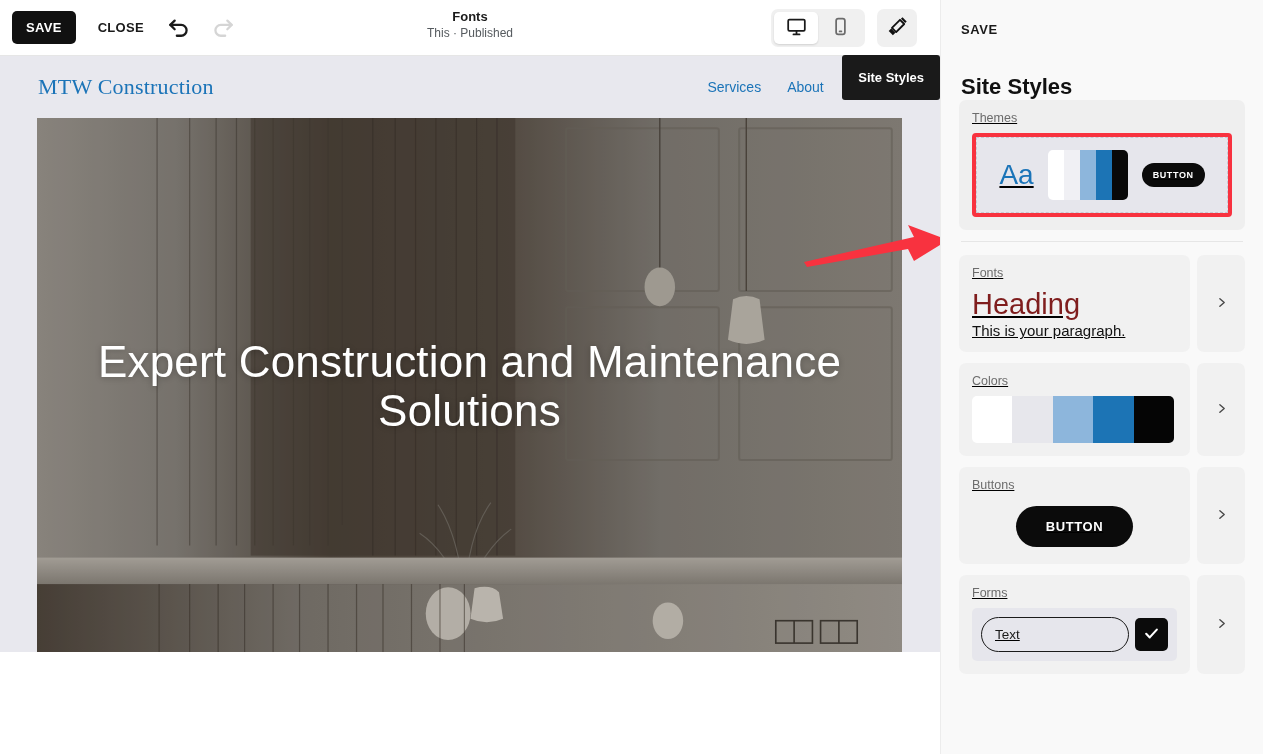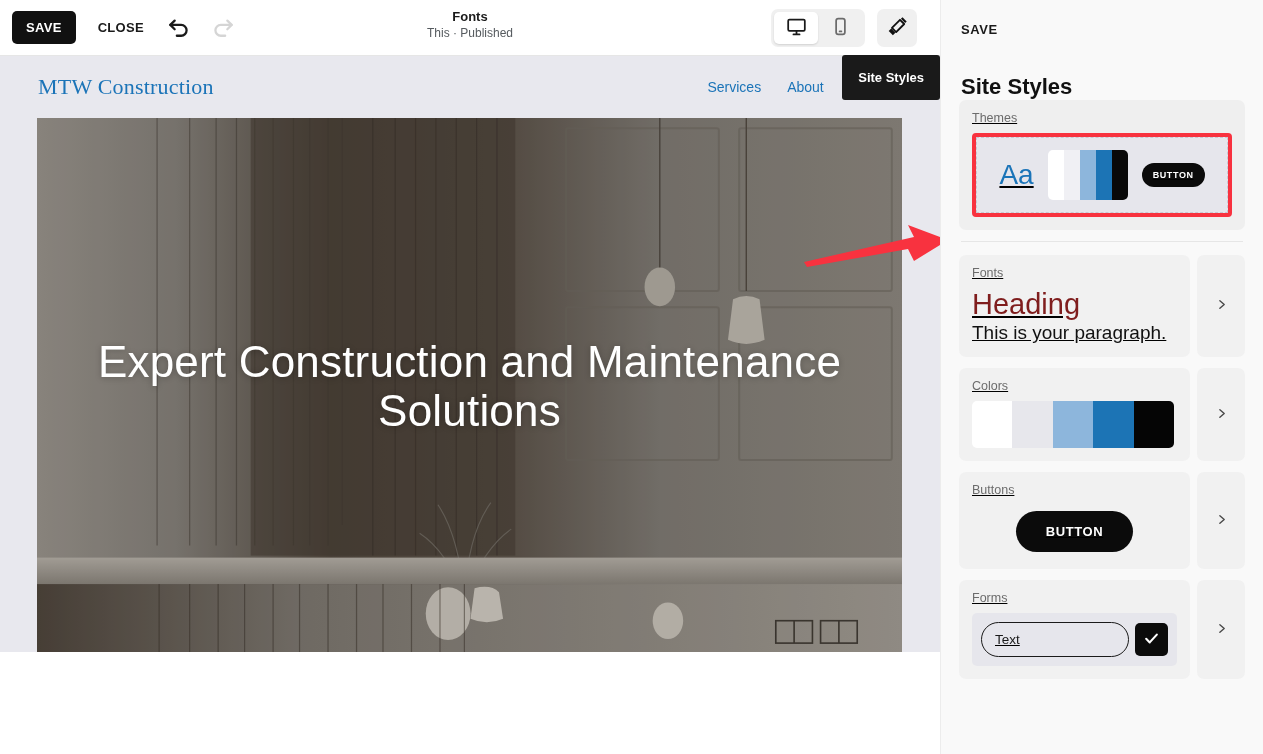--- a/index.html
+++ b/index.html
@@ -168,21 +168,21 @@
   .theme-aa { font-size: 28px; color: #1b74b8; line-height: 1; }
   .swatch-strip { display: flex; height: 50px; width: 80px; border-radius: 5px; overflow: hidden; }
   .swatch-strip span { flex: 1; }
   .theme-btn {
     background: #0b0b0b; color: #fff; font-size: 9px; font-weight: bold;
     letter-spacing: .6px; padding: 7px 11px; border-radius: 20px;
   }
 
   
   .font-head { font-size: 29px; color: #7f1d1d; line-height: 1.12; margin-bottom: 2px; }
-  .font-para { font-size: 19px; color: #111; }
+  .font-para { font-size: 15px; color: #111; }
 
   
   .color-row { display: flex; height: 47px; width: 202px; border-radius: 5px; overflow: hidden; }
   .color-row span { flex: 1; }
 
   
   .btn-demo-wrap { display: flex; justify-content: center; padding: 6px 0 4px 0; }
   .btn-demo {
     background: #0b0b0b; color: #fff; font-size: 13px; font-weight: bold;
     letter-spacing: .6px; padding: 13px 30px; border-radius: 26px;

